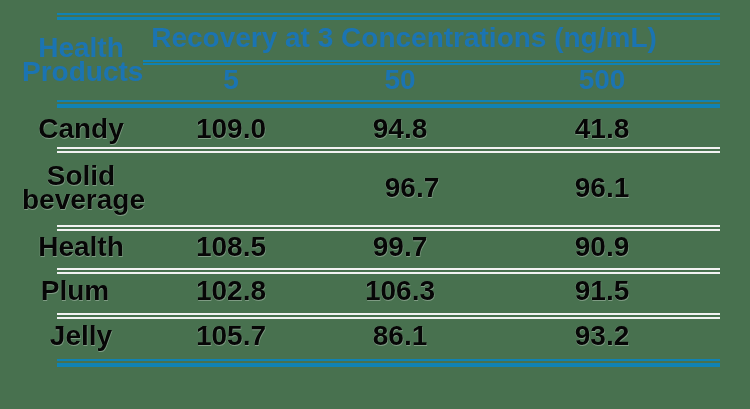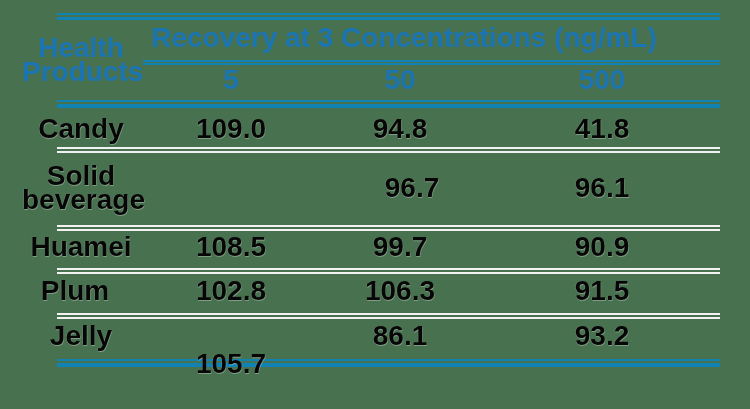--- a/index.html
+++ b/index.html
@@ -86,28 +86,28 @@
 
   <div class="cell body-cell wrap2" style="left:81px;  top:129px;">Candy</div>
   <div class="cell body-cell" style="left:231px; top:129px;">109.0</div>
   <div class="cell body-cell" style="left:400px; top:129px;">94.8</div>
   <div class="cell body-cell" style="left:602px; top:129px;">41.8</div>
 
   <div class="cell body-cell wrap2" style="left:81px;  top:188px;">Solid beverage</div>
   <div class="cell body-cell" style="left:400px; top:188px;margin-left:12px;">96.7</div>
   <div class="cell body-cell" style="left:602px; top:188px;">96.1</div>
 
-  <div class="cell body-cell wrap2" style="left:81px;  top:247px;">Huamei</div>
+  <div class="cell body-cell wrap2" style="left:81px;  top:247px;">Health</div>
   <div class="cell body-cell" style="left:231px; top:247px;">108.5</div>
   <div class="cell body-cell" style="left:400px; top:247px;">99.7</div>
   <div class="cell body-cell" style="left:602px; top:247px;">90.9</div>
 
   <div class="cell body-cell wrap2" style="left:75px;  top:291px;">Plum</div>
   <div class="cell body-cell" style="left:231px; top:291px;">102.8</div>
   <div class="cell body-cell" style="left:400px; top:291px;">106.3</div>
   <div class="cell body-cell" style="left:602px; top:291px;">91.5</div>
 
   <div class="cell body-cell wrap2" style="left:81px;  top:336px;">Jelly</div>
-  <div class="cell body-cell" style="left:231px; top:336px;margin-top:28px;">105.7</div>
+  <div class="cell body-cell" style="left:231px; top:336px;">105.7</div>
   <div class="cell body-cell" style="left:400px; top:336px;">86.1</div>
   <div class="cell body-cell" style="left:602px; top:336px;">93.2</div>
 
 </div>
 
 </body></html>

